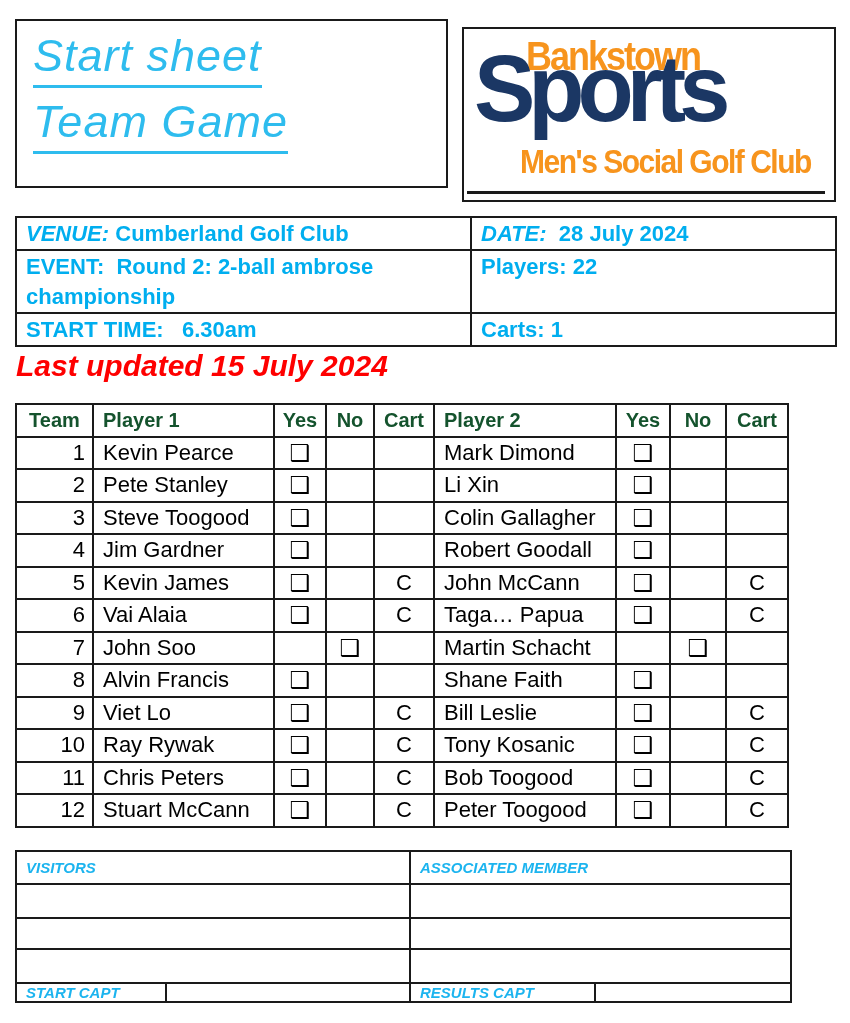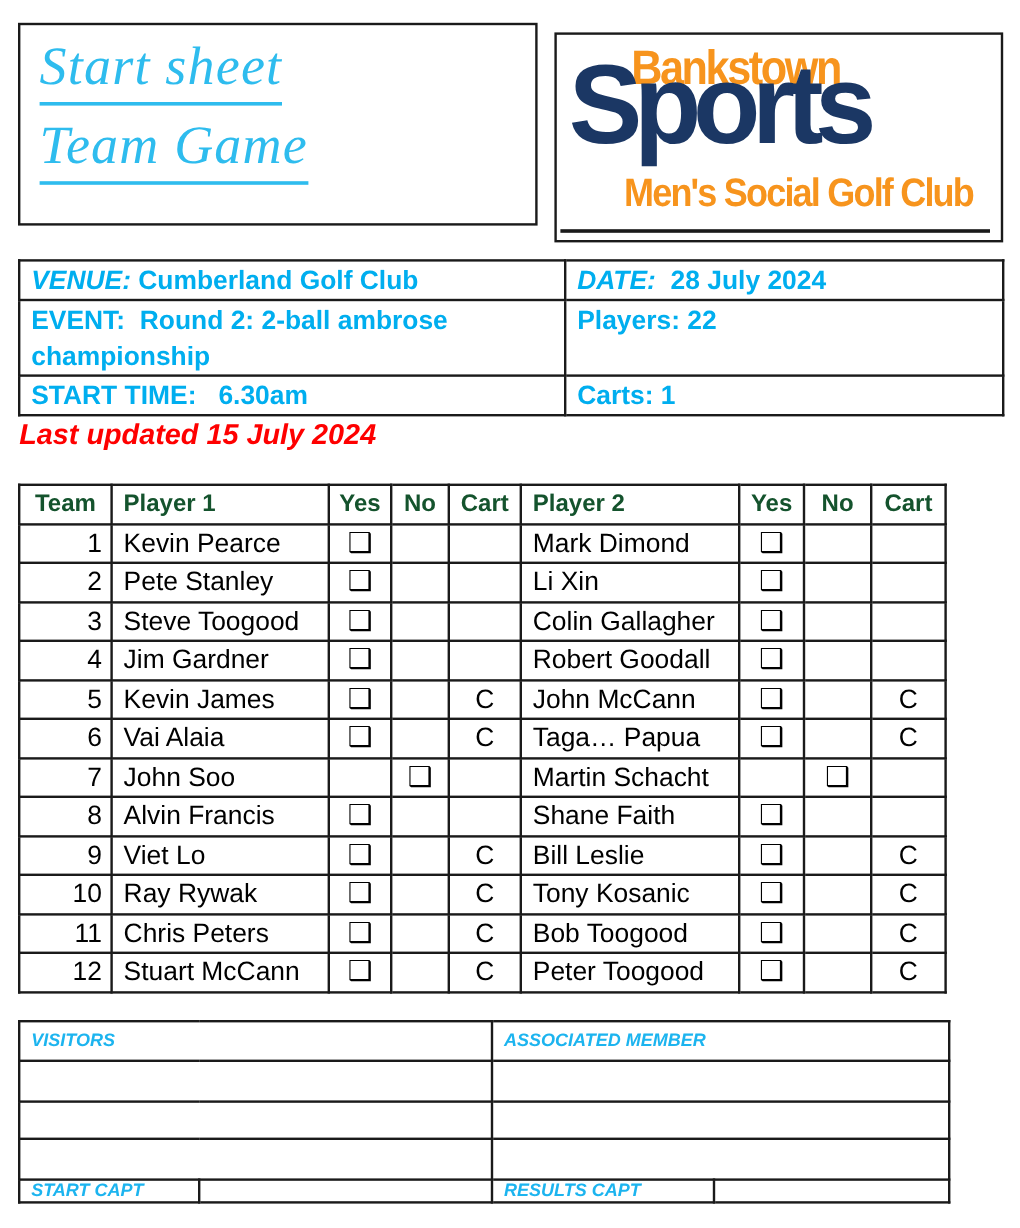--- a/index.html
+++ b/index.html
@@ -8,21 +8,21 @@
     font-family:"Liberation Sans", sans-serif; overflow:hidden;
   }
 
   
   .title-box {
     position:absolute; left:15px; top:19px; width:433px; height:169px;
     border:2px solid #1a1a1a; box-sizing:border-box; padding:8px 0 0 16px;
   }
   .title-line {
     display:inline-block;
-    font-family:Liberation Serif, serif; font-style:italic;
+    font-family:Liberation Sans, sans-serif; font-style:italic;
     font-size:45px; color:#2ebcee; line-height:1.18;
     border-bottom:3px solid #2ebcee; padding-bottom:3px; margin-bottom:7px;
     letter-spacing:1px;
   }
 
   
   .logo-box {
     position:absolute; left:462px; top:27px; width:374px; height:175px;
     border:2px solid #1a1a1a; box-sizing:border-box;
   }
@@ -53,21 +53,21 @@
     border:2px solid #1a1a1a; vertical-align:top;
     color:#00aeef; font-weight:bold; font-size:22px; line-height:30px;
     padding:1px 4px 0 9px; white-space:pre-wrap; overflow:hidden;
   }
   .it { font-style:italic; }
   .r-venue { height:21px; } .r-event { height:63px; } .r-start { height:33px; }
 
   
   .last-updated {
     position:absolute; left:16px; top:349px;
-    color:#fe0000; font-weight:bold; font-style:italic; font-size:24px;
+    color:#fe0000; font-weight:bold; font-style:italic; font-size:30px;
   }
 
   
   .roster-table { position:absolute; left:15px; top:403px; width:772px; }
   .roster-table tr { height:32.5px; }
   .roster-table th, .roster-table td {
     border:2px solid #1a1a1a; font-size:22px; padding:0; overflow:hidden; white-space:nowrap;
   }
   .roster-table th {
     color:#14532d; font-weight:bold; text-align:center; font-size:20px;

